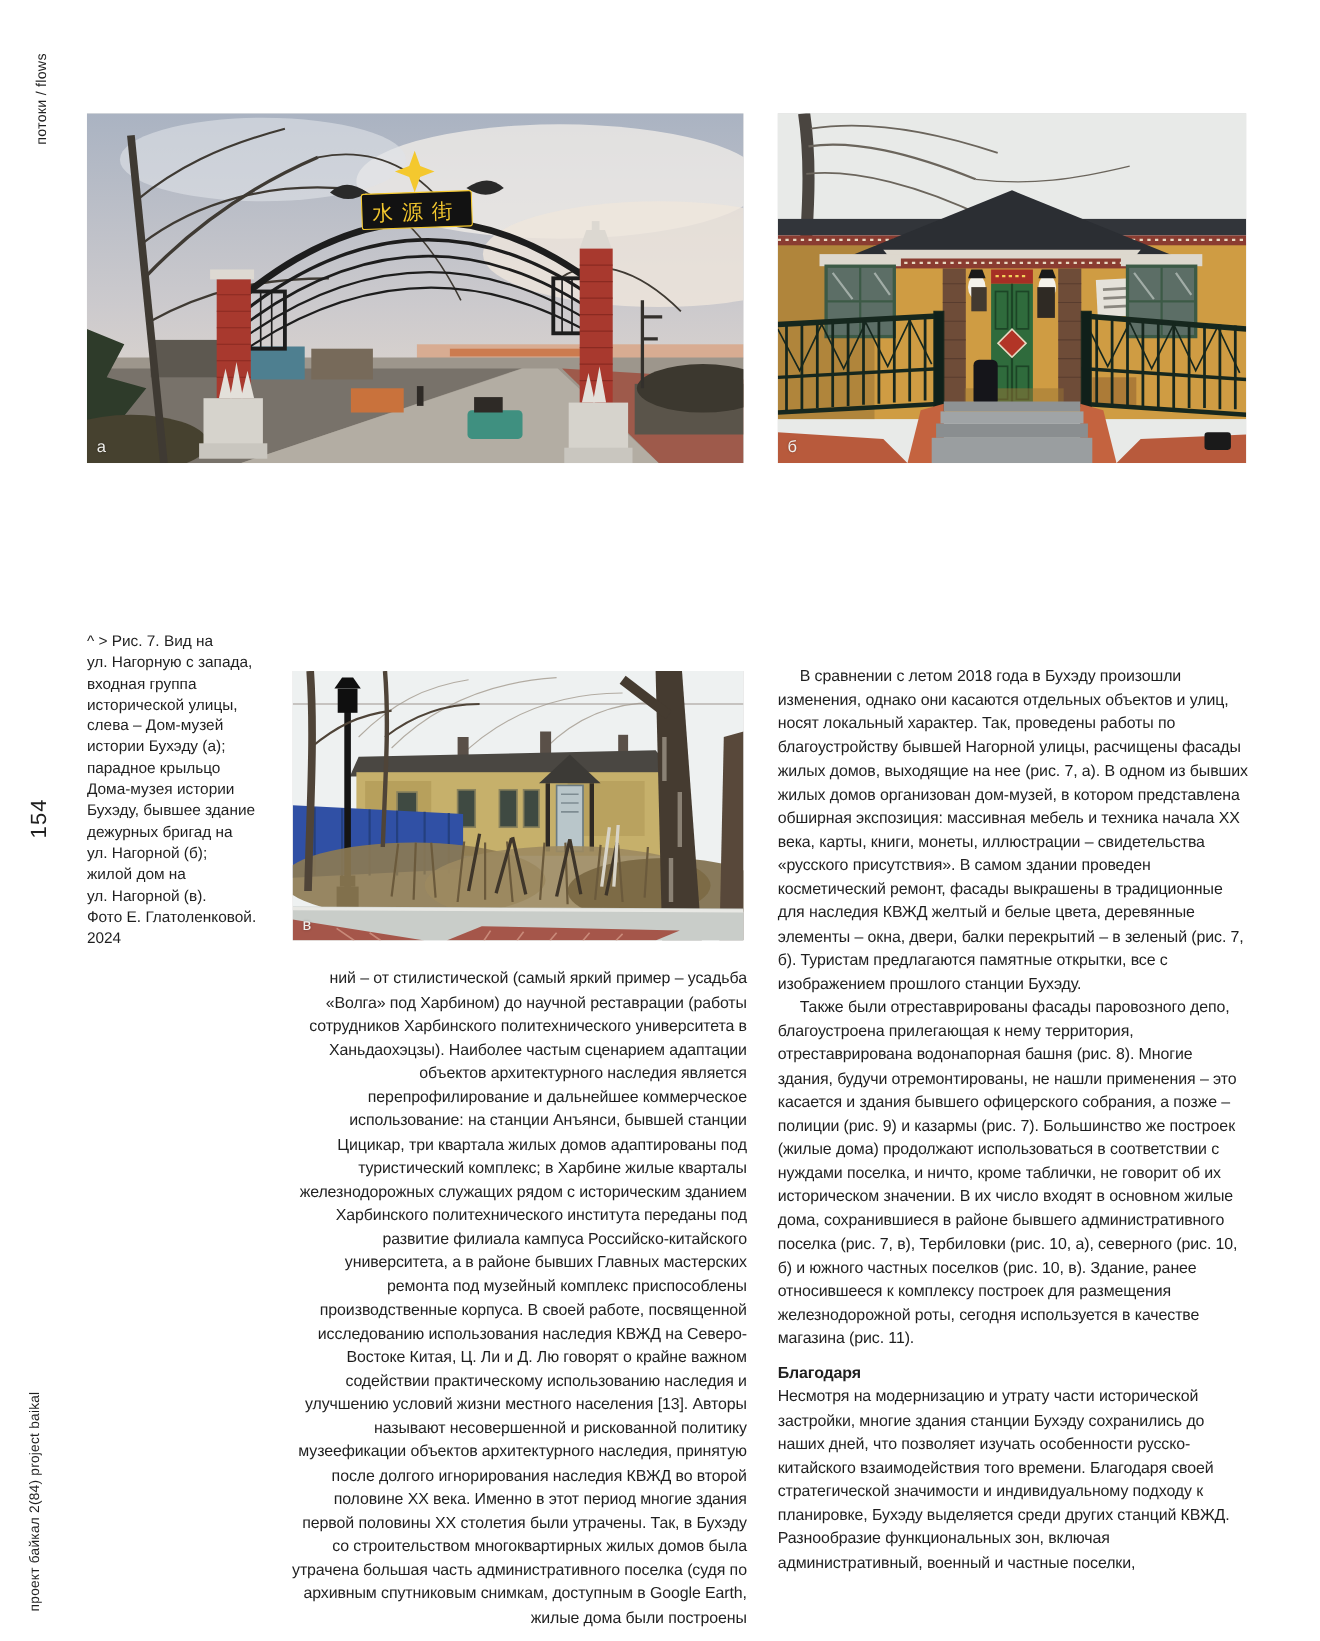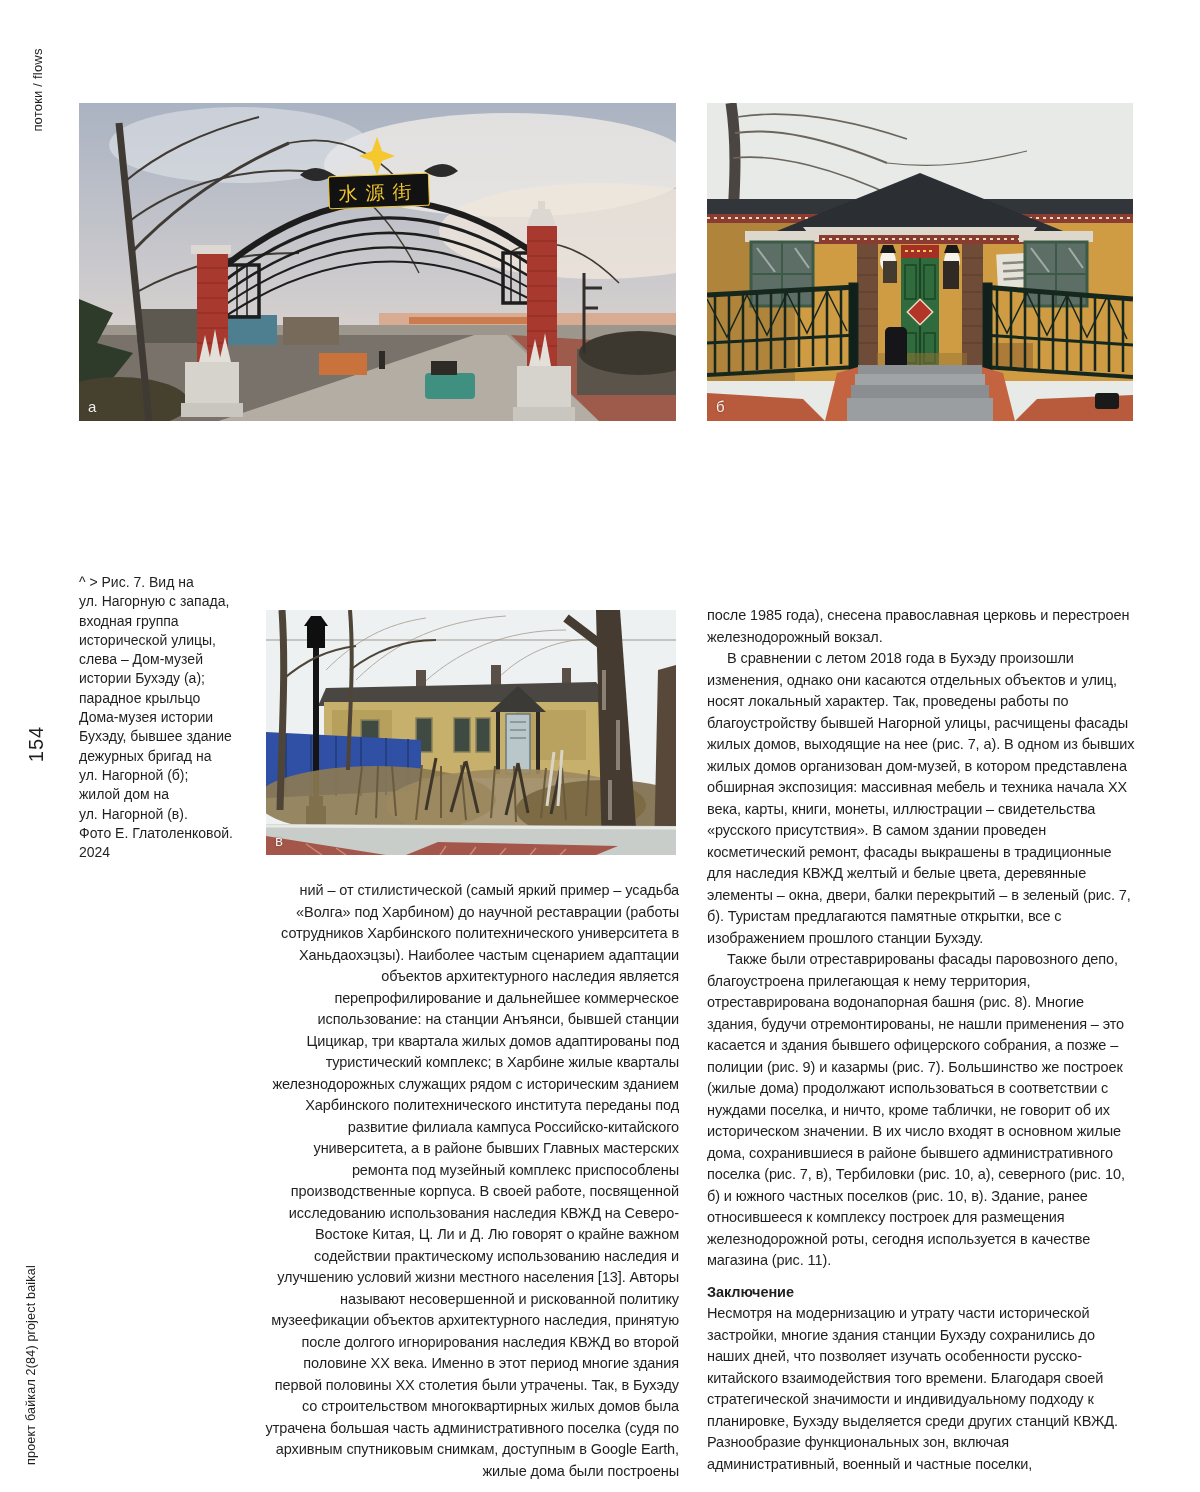--- a/index.html
+++ b/index.html
@@ -339,20 +339,19 @@
 жилой дом на
 ул. Нагорной (в).
 Фото Е. Глатоленковой.
 2024</div>
 
   <div class="col col-left">
     <p>ний – от стилистической (самый яркий пример – усадьба «Волга» под Харбином) до научной реставрации (работы сотрудников Харбинского политехнического университета в Ханьдаохэцзы). Наиболее частым сценарием адаптации объектов архитектурного наследия является перепрофилирование и дальнейшее коммерческое использование: на станции Анъянси, бывшей станции Цицикар, три квартала жилых домов адаптированы под туристический комплекс; в Харбине жилые кварталы железнодорожных служащих рядом с историческим зданием Харбинского политехнического института переданы под развитие филиала кампуса Российско-китайского университета, а в районе бывших Главных мастерских ремонта под музейный комплекс приспособлены производственные корпуса. В своей работе, посвященной исследованию использования наследия КВЖД на Северо-Востоке Китая, Ц. Ли и Д. Лю говорят о крайне важном содействии практическому использованию наследия и улучшению условий жизни местного населения [13]. Авторы называют несовершенной и рискованной политику музеефикации объектов архитектурного наследия, принятую после долгого игнорирования наследия КВЖД во второй половине XX века. Именно в этот период многие здания первой половины XX столетия были утрачены. Так, в Бухэду со строительством многоквартирных жилых домов была утрачена большая часть административного поселка (судя по архивным спутниковым снимкам, доступным в Google Earth, жилые дома были построены</p>
   </div>
 
   <div class="col col-right">
-    <p>после 1985 года), снесена православная церковь и перестроен железнодорожный вокзал.</p>
     <p class="indent">В сравнении с летом 2018 года в Бухэду произошли изменения, однако они касаются отдельных объектов и улиц, носят локальный характер. Так, проведены работы по благоустройству бывшей Нагорной улицы, расчищены фасады жилых домов, выходящие на нее (рис. 7, а). В одном из бывших жилых домов организован дом-музей, в котором представлена обширная экспозиция: массивная мебель и техника начала XX века, карты, книги, монеты, иллюстрации – свидетельства «русского присутствия». В самом здании проведен косметический ремонт, фасады выкрашены в традиционные для наследия КВЖД желтый и белые цвета, деревянные элементы – окна, двери, балки перекрытий – в зеленый (рис. 7, б). Туристам предлагаются памятные открытки, все с изображением прошлого станции Бухэду.</p>
     <p class="indent">Также были отреставрированы фасады паровозного депо, благоустроена прилегающая к нему территория, отреставрирована водонапорная башня (рис. 8). Многие здания, будучи отремонтированы, не нашли применения – это касается и здания бывшего офицерского собрания, а позже – полиции (рис. 9) и казармы (рис. 7). Большинство же построек (жилые дома) продолжают использоваться в соответствии с нуждами поселка, и ничто, кроме таблички, не говорит об их историческом значении. В их число входят в основном жилые дома, сохранившиеся в районе бывшего административного поселка (рис. 7, в), Тербиловки (рис. 10, а), северного (рис. 10, б) и южного частных поселков (рис. 10, в). Здание, ранее относившееся к комплексу построек для размещения железнодорожной роты, сегодня используется в качестве магазина (рис. 11).</p>
-    <h3>Заключение</h3>
+    <h3>Благодаря</h3>
     <p>Несмотря на модернизацию и утрату части исторической застройки, многие здания станции Бухэду сохранились до наших дней, что позволяет изучать особенности русско-китайского взаимодействия того времени. Благодаря своей стратегической значимости и индивидуальному подходу к планировке, Бухэду выделяется среди других станций КВЖД. Разнообразие функциональных зон, включая административный, военный и частные поселки,</p>
   </div>
 
 </div>
 
 </body></html>

